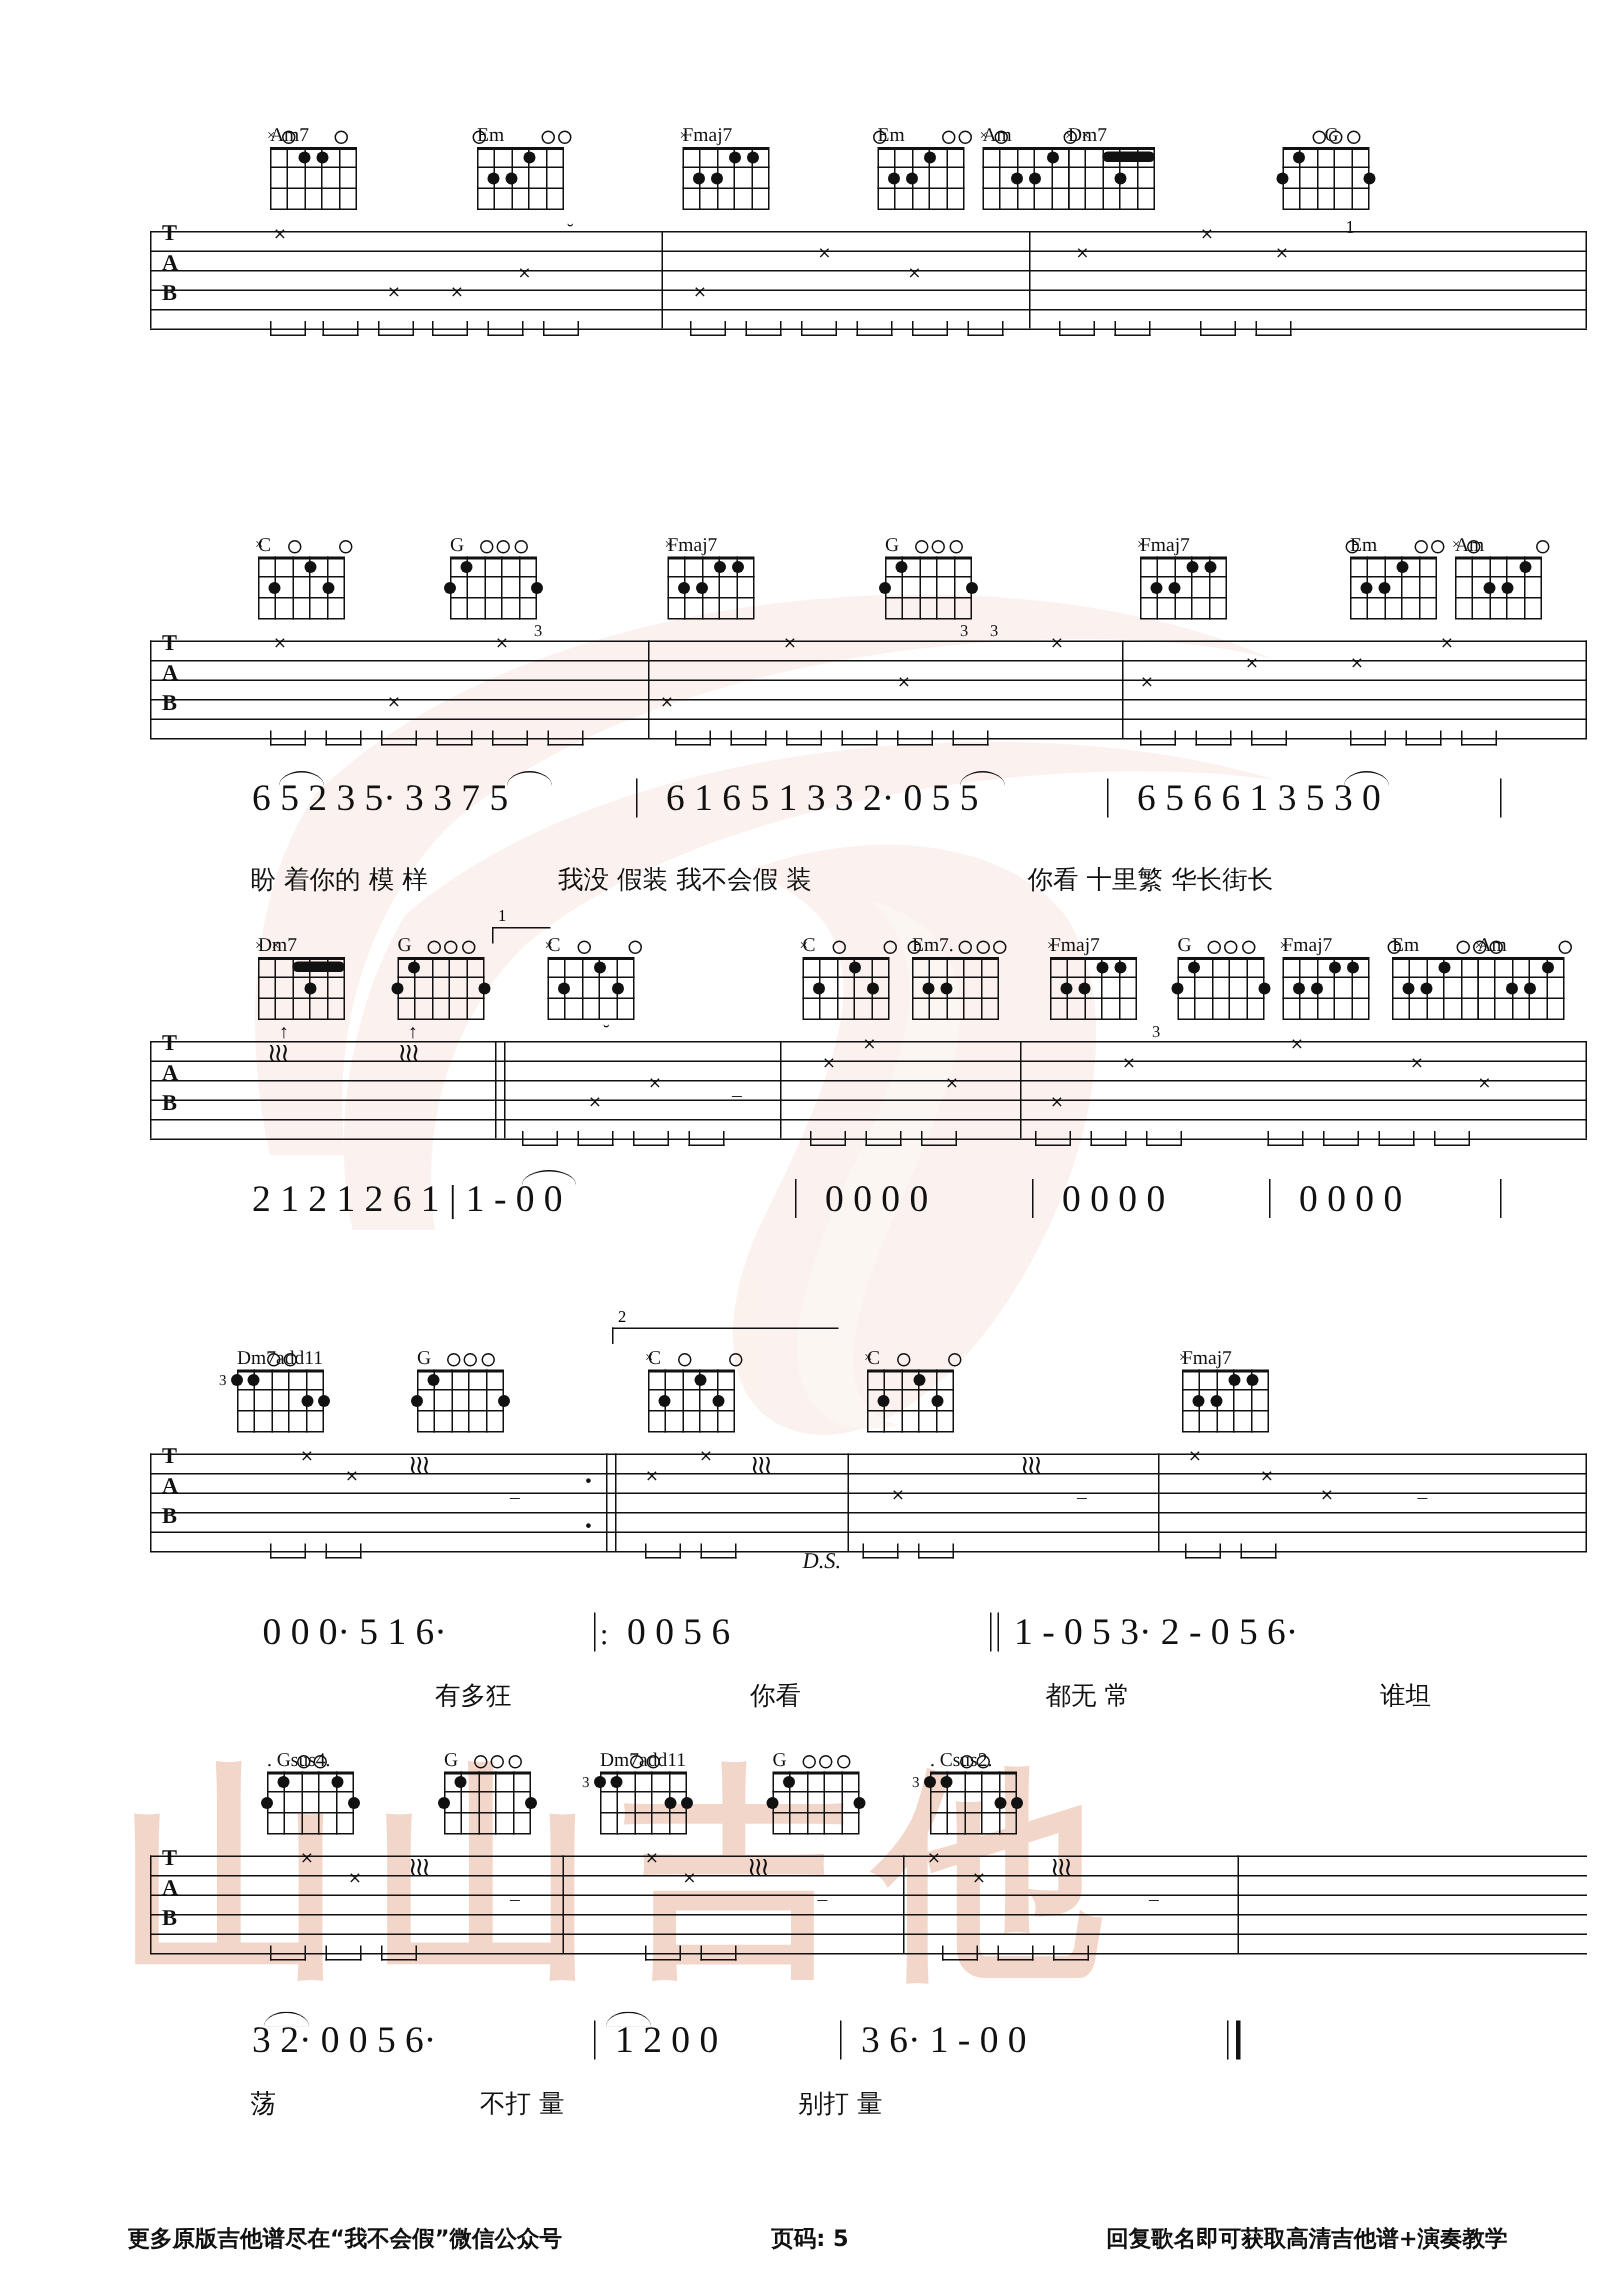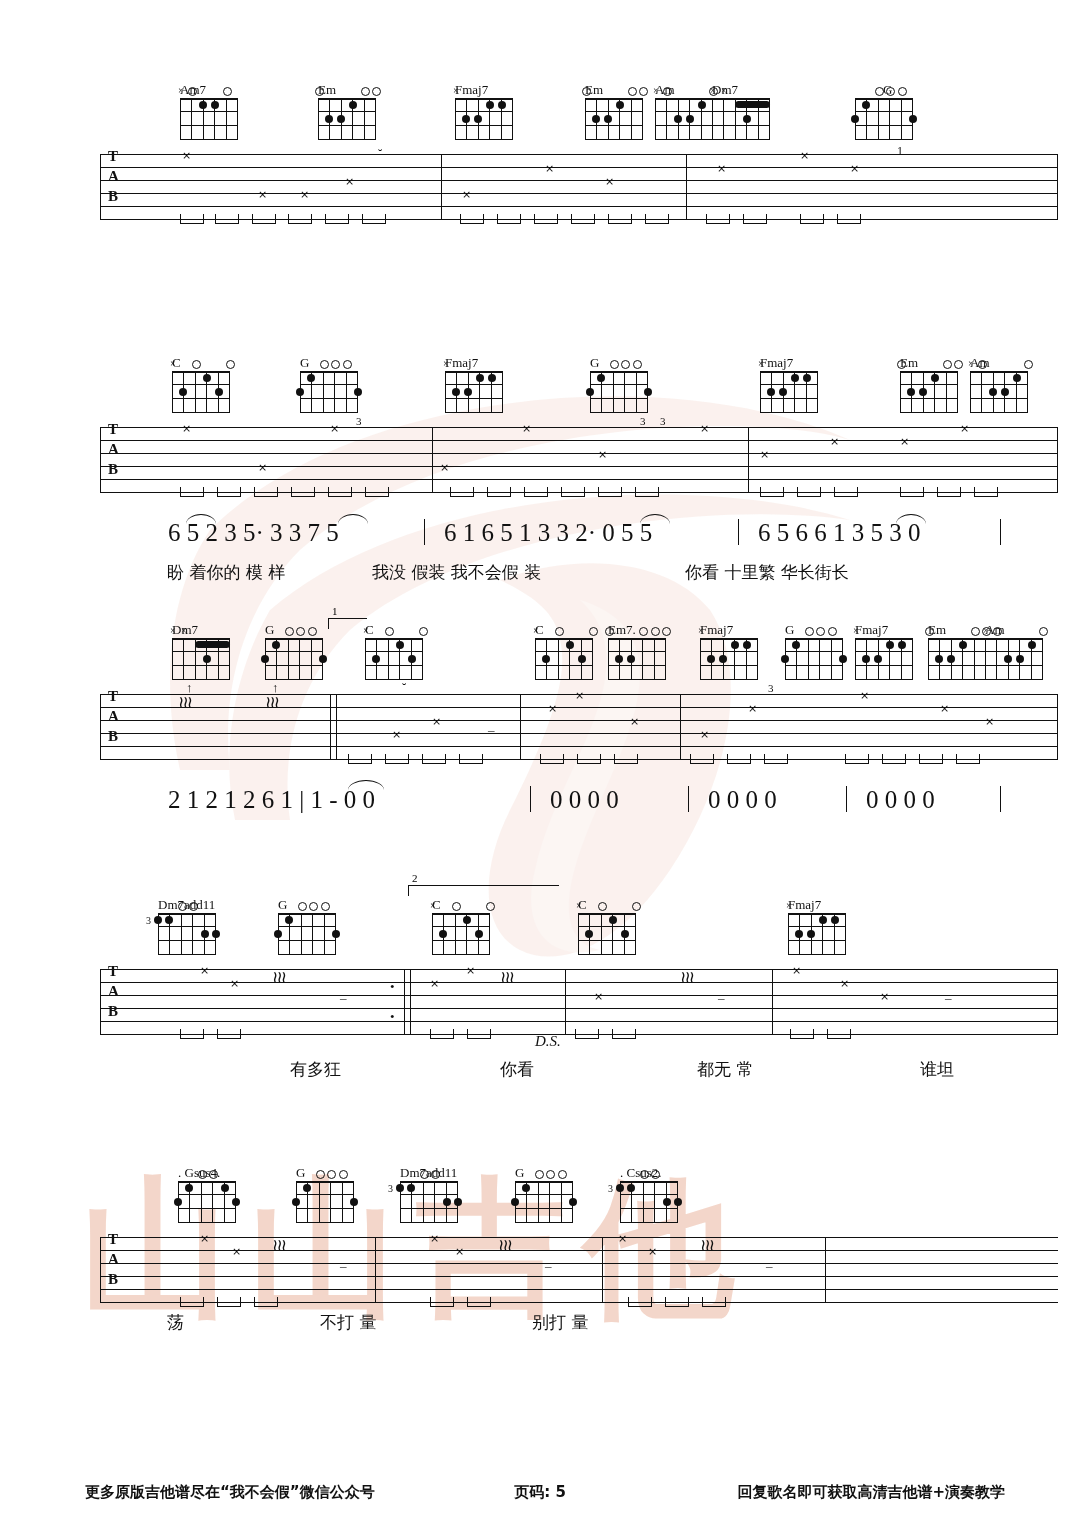--- a/index.html
+++ b/index.html
@@ -469,21 +469,21 @@
       <div class="slur" style="left:640px;top:-5px;width:30px"></div>
       <div class="slur" style="left:896px;top:-5px;width:30px"></div>
       <div class="num" style="left:168px;top:0">6 5 2 3 5·  3 3 7 5</div>
       <div class="bar" style="left:424px;top:0"></div>
       <div class="num" style="left:444px;top:0">6 1  6 5  1 3 3 2·   0 5 5</div>
       <div class="bar" style="left:738px;top:0"></div>
       <div class="num" style="left:758px;top:0">6 5 6 6  1  3 5  3 0</div>
       <div class="bar" style="left:1000px;top:0"></div>
     </div>
 
-    <div class="lyrics" style="margin-top:2px">
+    <div class="lyrics" style="margin-top:16px">
       <div class="ly" style="left:167px">盼 着你的 模 样</div>
       <div class="ly" style="left:372px">我没 假装 我不会假 装</div>
       <div class="ly" style="left:685px">你看 十里繁 华长街长</div>
     </div>
   </div>
 
   <div class="system" style="top:622px;">
     <div class="ending" style="left:328px;top:-4px;width:38px">
       <span>1</span>
     </div>
@@ -882,22 +882,31 @@
       <div class="strum" style="left:430px;top:68px;width:22px"></div>
       <div class="strum" style="left:467px;top:68px;width:22px"></div>
       <div class="strum" style="left:575px;top:68px;width:22px"></div>
       <div class="strum" style="left:612px;top:68px;width:22px"></div>
       <div class="strum" style="left:790px;top:68px;width:22px"></div>
       <div class="strum" style="left:827px;top:68px;width:22px"></div>
     </div>
 
     <div class="ds" style="left:535px;top:148px">D.S.</div>
 
-
-    <div class="lyrics" style="margin-top:19px">
+    <div class="notes" style="margin-top:36px">
+      <div class="num" style="left:175px;top:0">0    0    0· 5 1 6·</div>
+      <div class="bar" style="left:396px;top:0"></div>
+      <div class="mark" style="left:400px;top:4px;font-size:20px">:</div>
+      <div class="num" style="left:418px;top:0">0    0 5 6</div>
+      <div class="bar" style="left:660px;top:0"></div>
+      <div class="bar" style="left:665px;top:0"></div>
+      <div class="num" style="left:676px;top:0">1  -  0  5 3· 2  -  0  5 6·</div>
+    </div>
+
+    <div class="lyrics" style="margin-top:4px">
       <div class="ly" style="left:290px">有多狂</div>
       <div class="ly" style="left:500px">你看</div>
       <div class="ly" style="left:697px">都无 常</div>
       <div class="ly" style="left:920px">谁坦</div>
     </div>
   </div>
 
   <div class="system" style="top:1165px;">
     <div class="chords">
 
@@ -1030,20 +1039,31 @@
       <div class="strum" style="left:180px;top:68px;width:22px"></div>
       <div class="strum" style="left:217px;top:68px;width:22px"></div>
       <div class="strum" style="left:254px;top:68px;width:22px"></div>
       <div class="strum" style="left:430px;top:68px;width:22px"></div>
       <div class="strum" style="left:467px;top:68px;width:22px"></div>
       <div class="strum" style="left:628px;top:68px;width:22px"></div>
       <div class="strum" style="left:665px;top:68px;width:22px"></div>
       <div class="strum" style="left:702px;top:68px;width:22px"></div>
     </div>
 
+    <div class="notes" style="margin-top:40px">
+      <div class="slur" style="left:176px;top:-6px;width:30px"></div>
+      <div class="slur" style="left:404px;top:-6px;width:30px"></div>
+      <div class="num" style="left:168px;top:0">3 2·  0    0    5 6·</div>
+      <div class="bar" style="left:396px;top:0"></div>
+      <div class="num" style="left:410px;top:0">1 2  0 0</div>
+      <div class="bar" style="left:560px;top:0"></div>
+      <div class="num" style="left:574px;top:0">3 6·  1  -  0 0</div>
+      <div class="bar" style="left:818px;top:0;height:26px"></div>
+      <div class="bar" style="left:824px;top:0;height:26px;width:3px"></div>
+    </div>
 
     <div class="lyrics" style="margin-top:4px">
       <div class="ly" style="left:167px">荡</div>
       <div class="ly" style="left:320px">不打 量</div>
       <div class="ly" style="left:532px">别打 量</div>
     </div>
   </div>
 
   <div class="footer">
     <div class="l">更多原版吉他谱尽在“我不会假”微信公众号</div>

